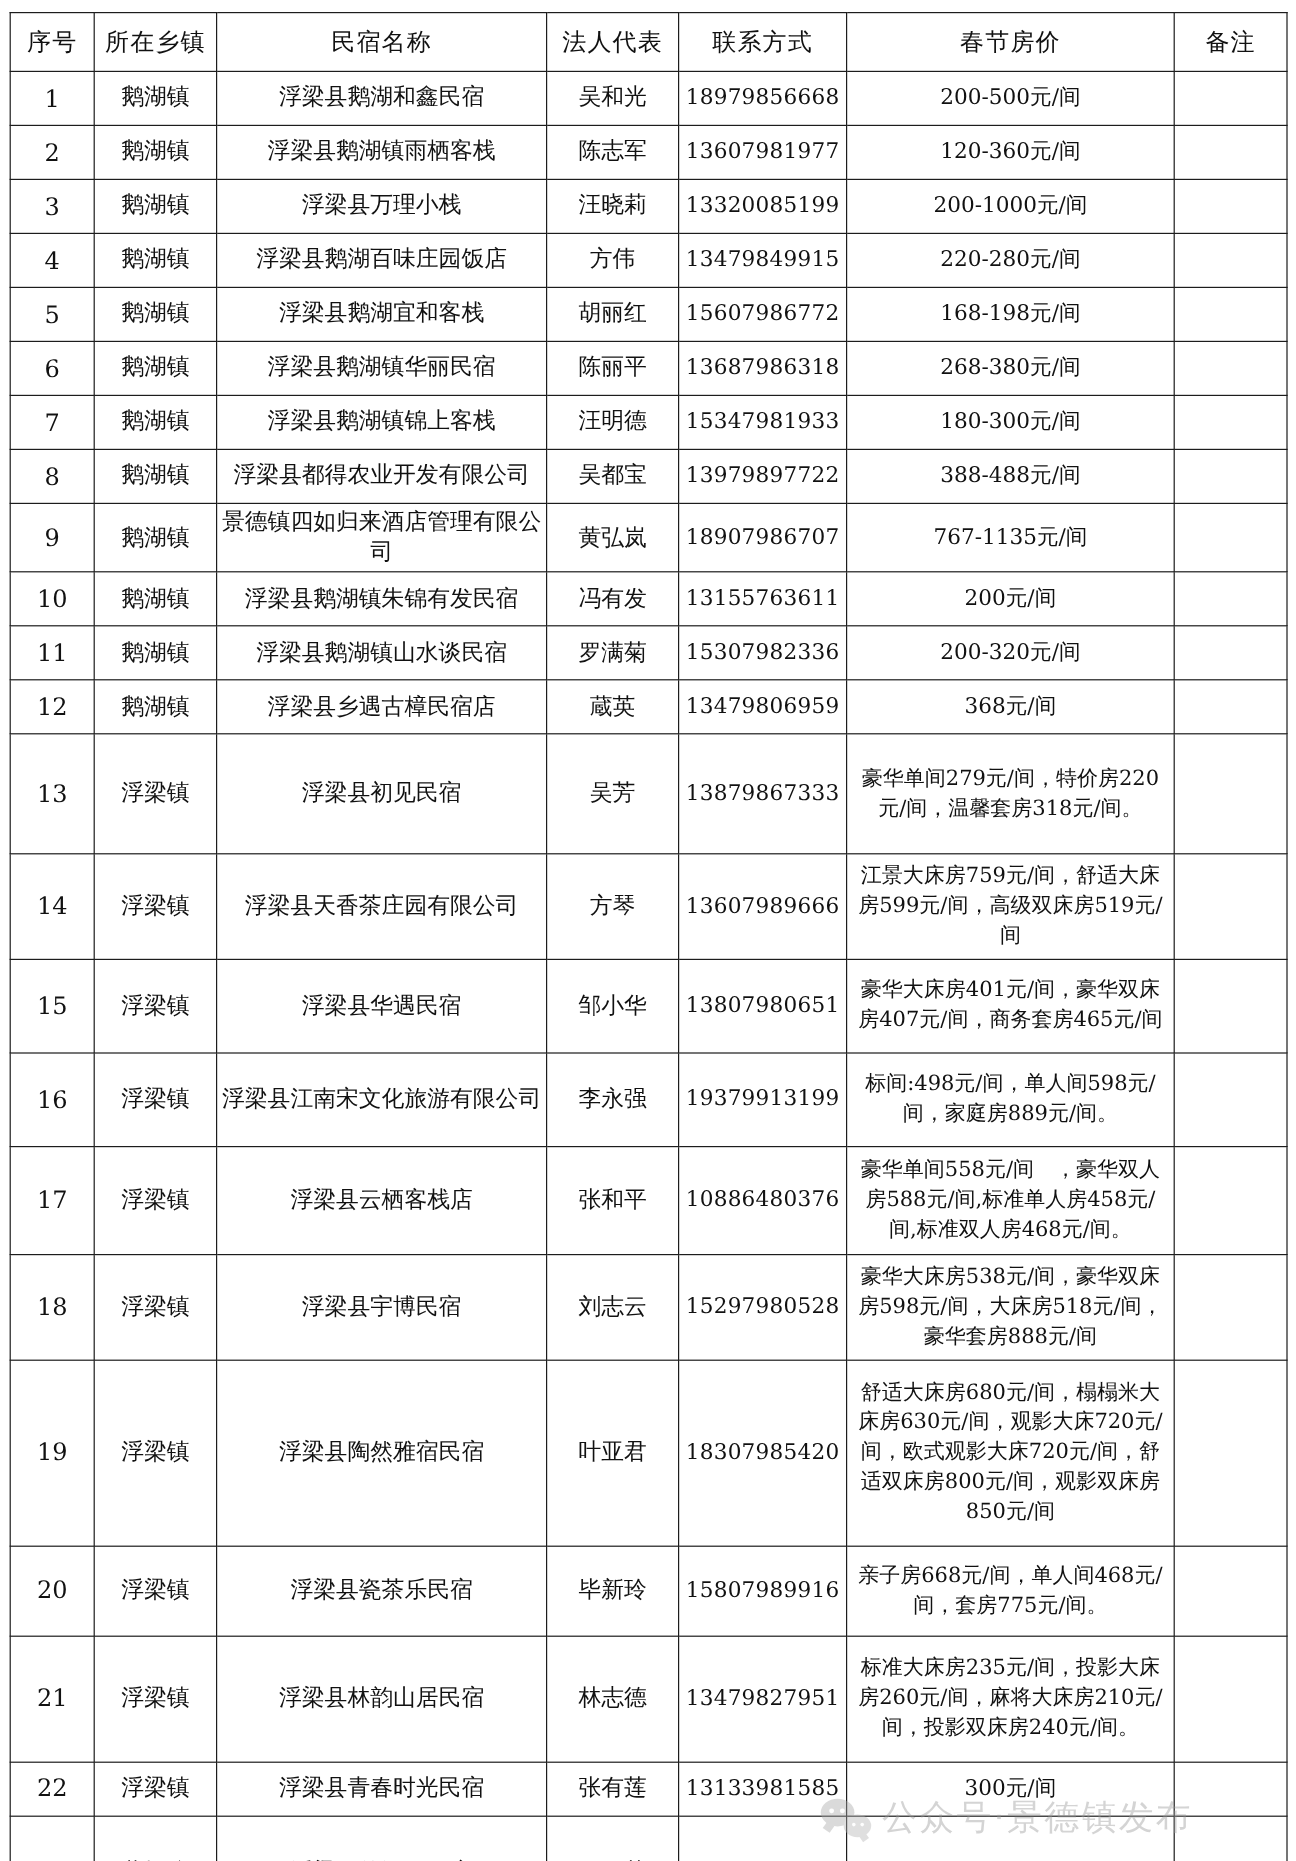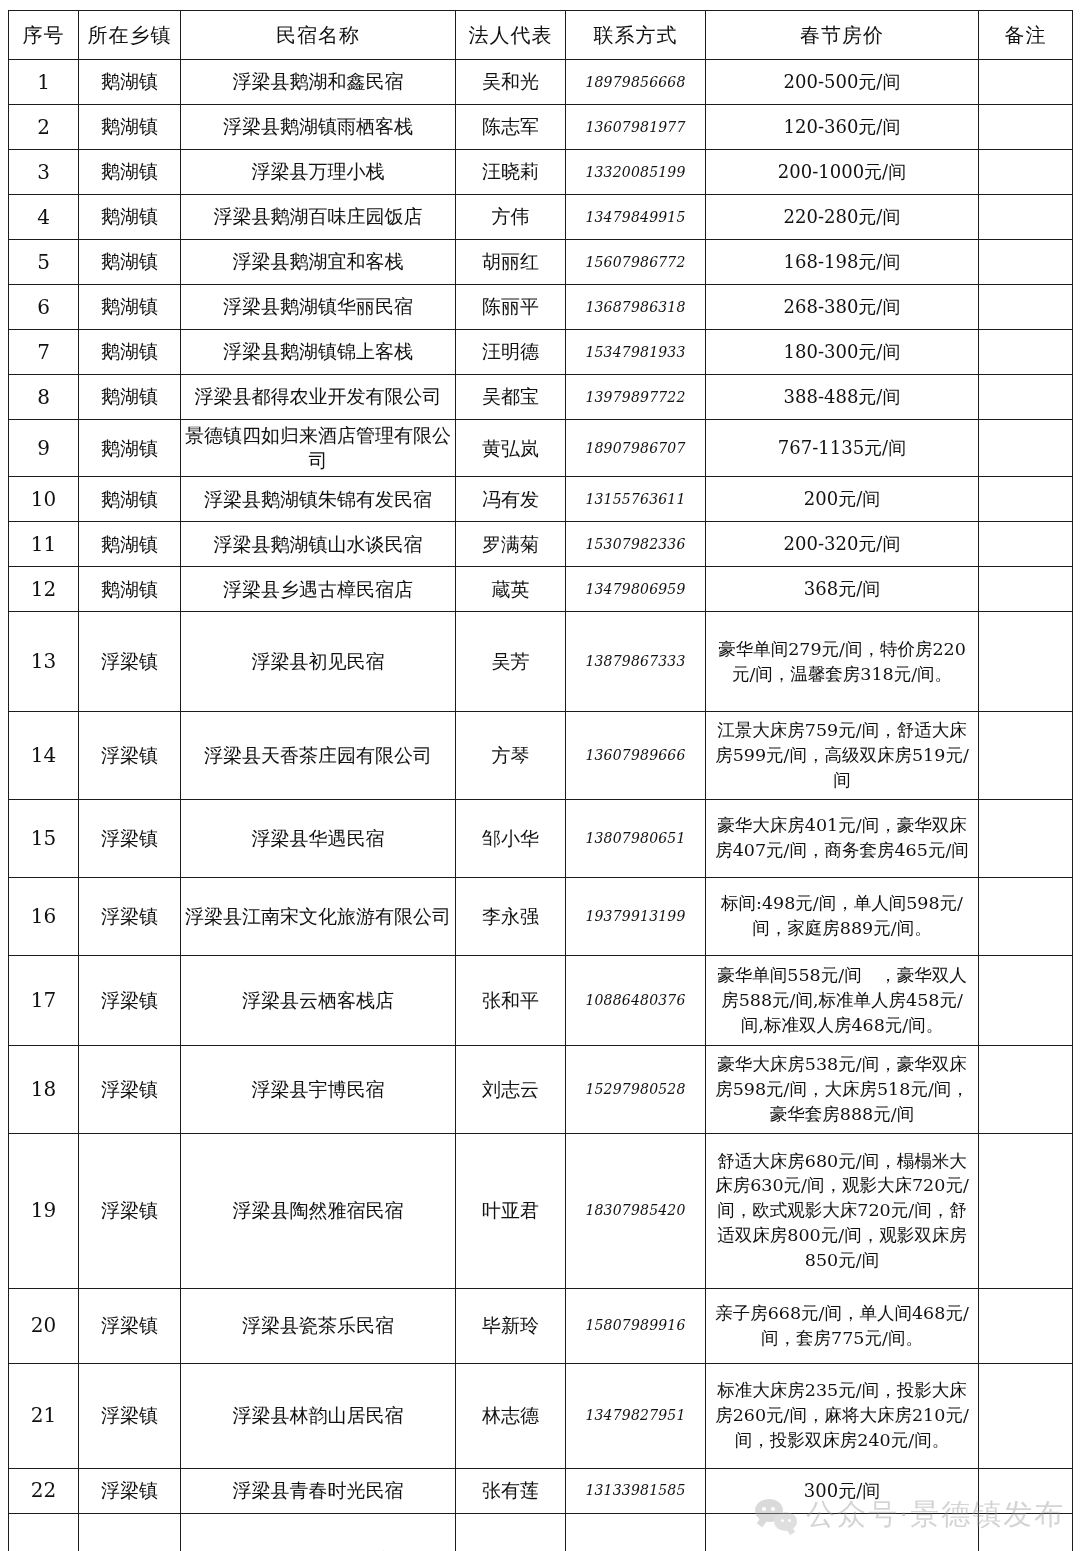--- a/index.html
+++ b/index.html
@@ -48,36 +48,36 @@
   col.c-name   { width: 275px; }
   col.c-rep    { width: 110px; }
   col.c-phone  { width: 140px; }
   col.c-price  { width: 273px; }
   col.c-remark { width: 94px; }
 
   td.idx   { font-size: 20px; }
   td.town  { font-size: 19px; }
   td.name  { font-size: 19px; }
   td.rep   { font-size: 19px; font-family: Liberation Serif, serif; }
-  td.phone { font-size: 14px; letter-spacing: 0.2px; font-style: italic; }
+  td.phone { font-size: 18px; letter-spacing: 0.2px; }
   td.price { font-size: 18px; }
   td.remark{ font-size: 18px; }
 
   
   td.price.multi {
     text-align: center;
     padding: 6px 7px;
     line-height: 1.42;
     font-size: 17.5px;
   }
 
   
   .watermark {
     position: absolute;
-    left: 755px;
+    left: 684px;
     top: 1495px;
     display: flex;
     align-items: center;
     gap: 9px;
     opacity: 0.42;
     pointer-events: none;
   }
   .watermark .wm-text {
     font-family: "DejaVu Sans", "Liberation Sans", sans-serif;
     font-size: 29px;

